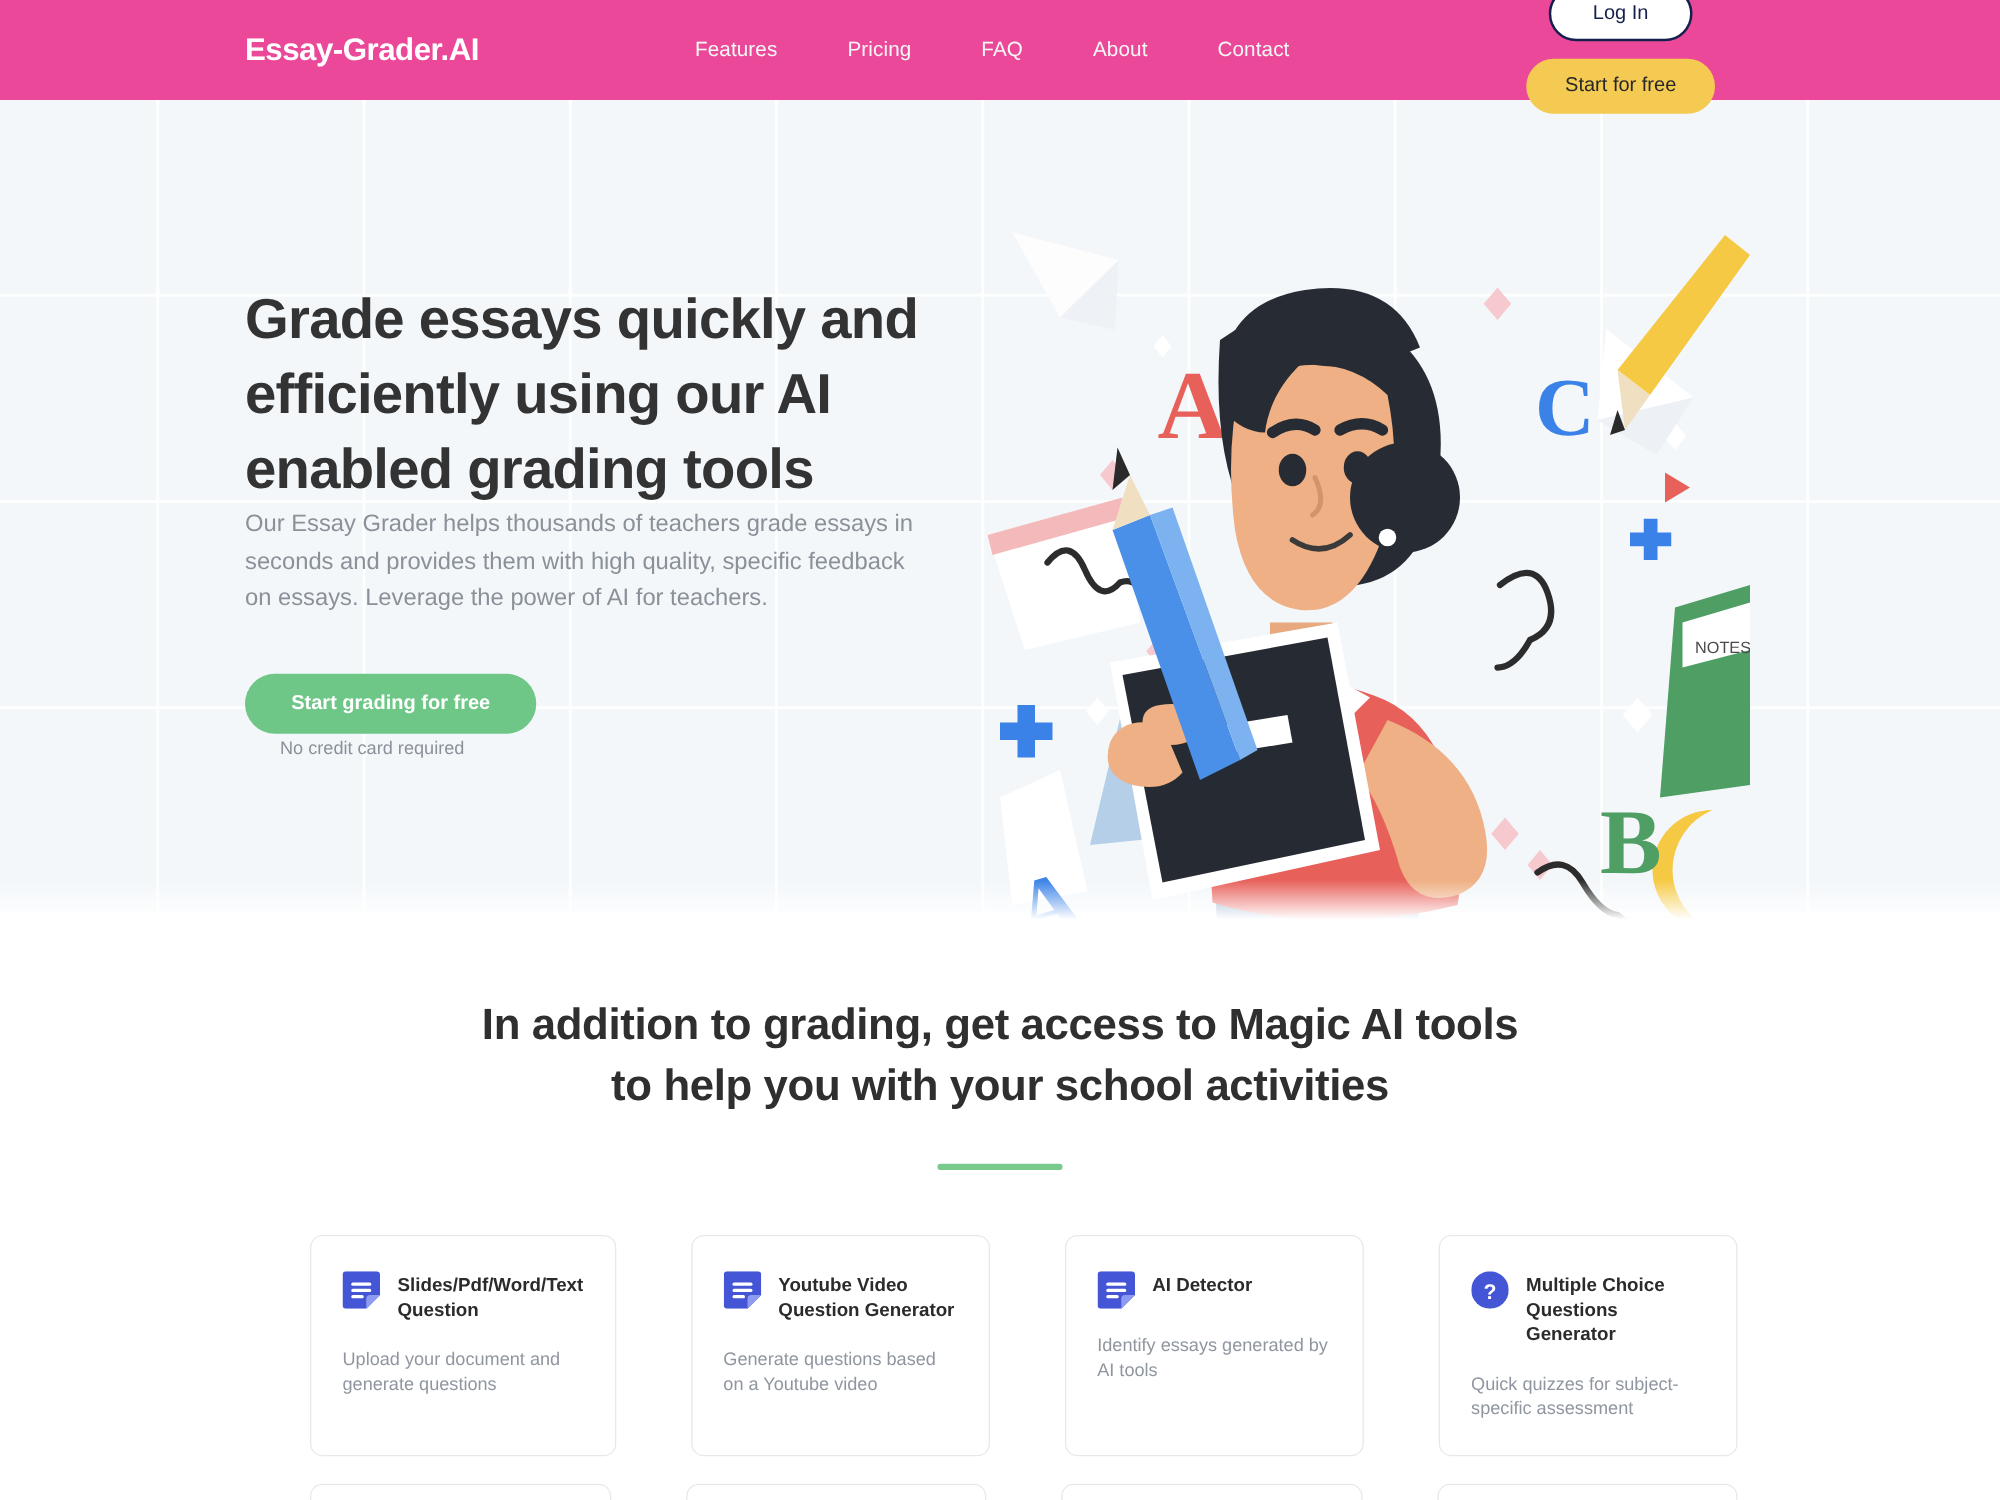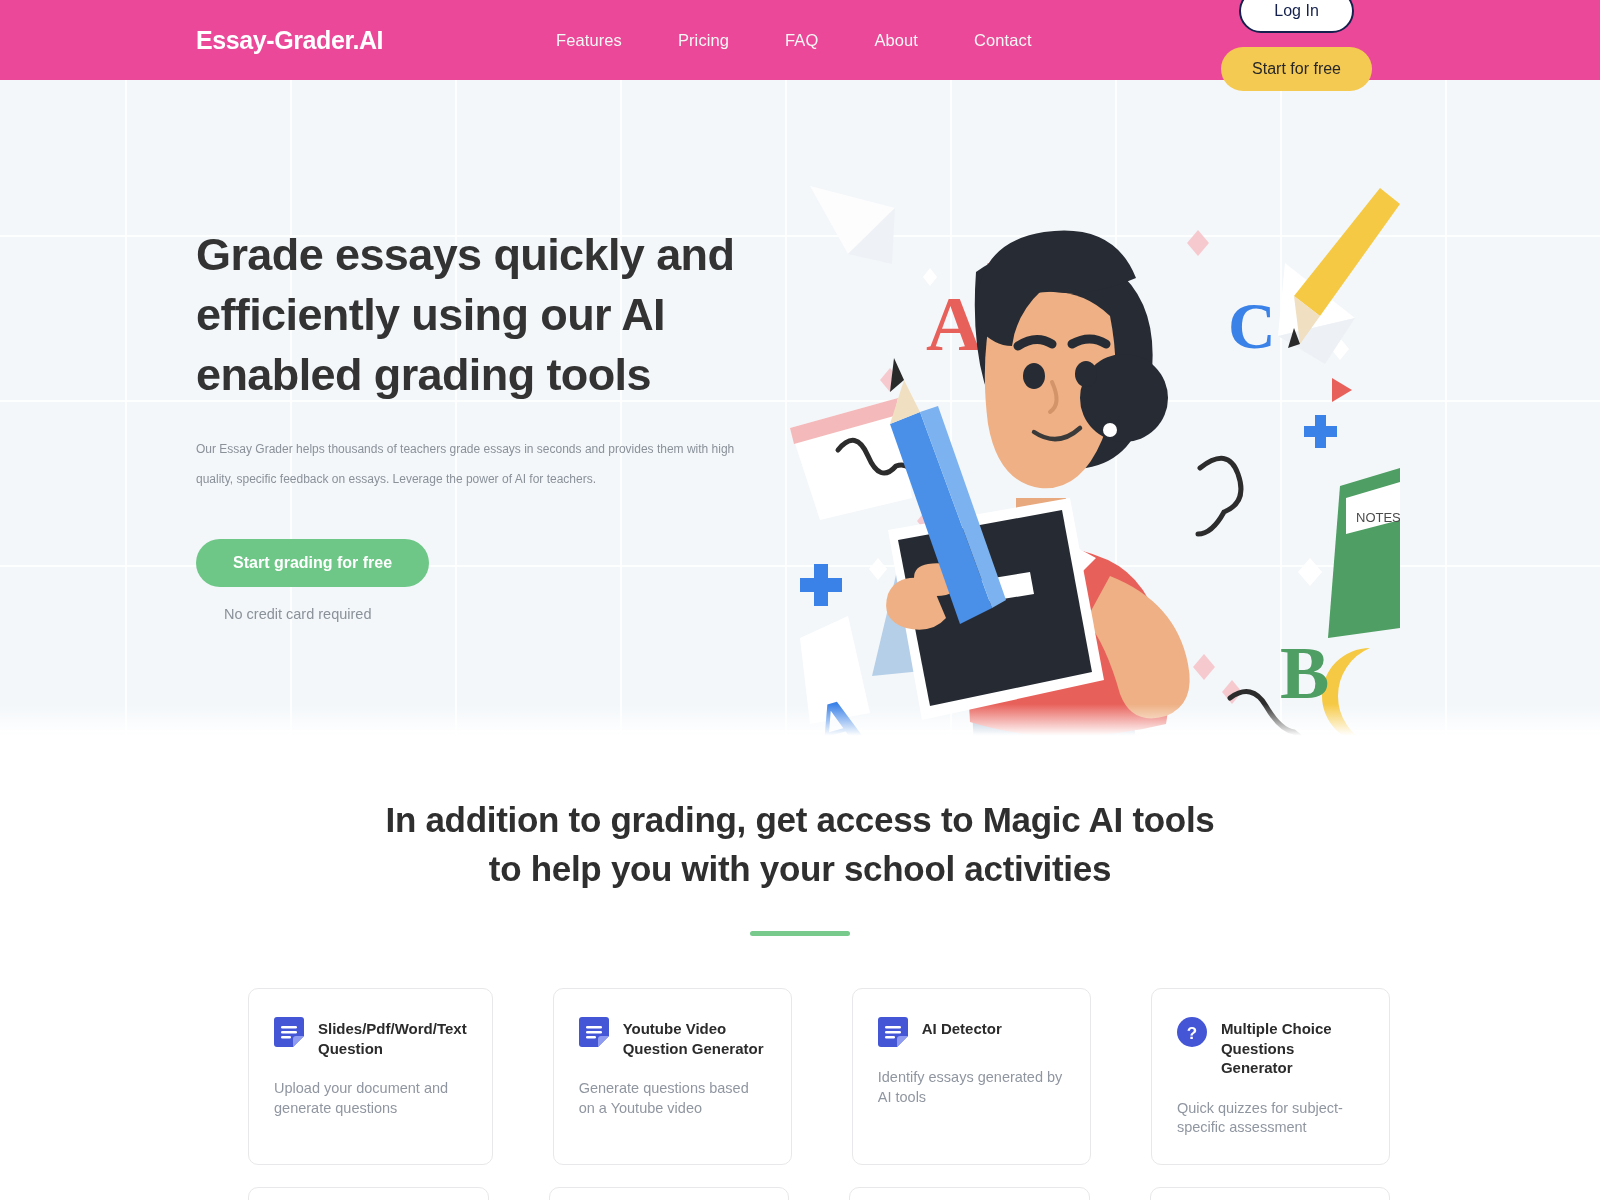--- a/index.html
+++ b/index.html
@@ -95,40 +95,39 @@
     width:560px;
   }
   .hero-title {
     font-size:45px;
     line-height:60px;
     font-weight:bold;
     color:#333333;
     letter-spacing:-0.6px;
   }
   .hero-sub {
-    margin-top:30px;
-    font-size:12px;
+    font-size:19px;
     line-height:29.5px;
     color:#8a9199;
     width:552px;
   }
   .btn-hero {
     margin-top:45px;
     background:#6ec787;
     border:none;
     border-radius:26px;
     padding:15px 37px;
     font-size:16px;
     font-weight:bold;
     color:#ffffff;
     cursor:pointer;
     font-family:inherit;
   }
   .nocard {
-    margin-top:19px;
+    margin-top:4px;
     margin-left:28px;
     font-size:14.5px;
     color:#8a9199;
   }
   .hero-art {
     position:absolute;
     left:780px;
     top:88px;
     width:620px;
     height:660px;

